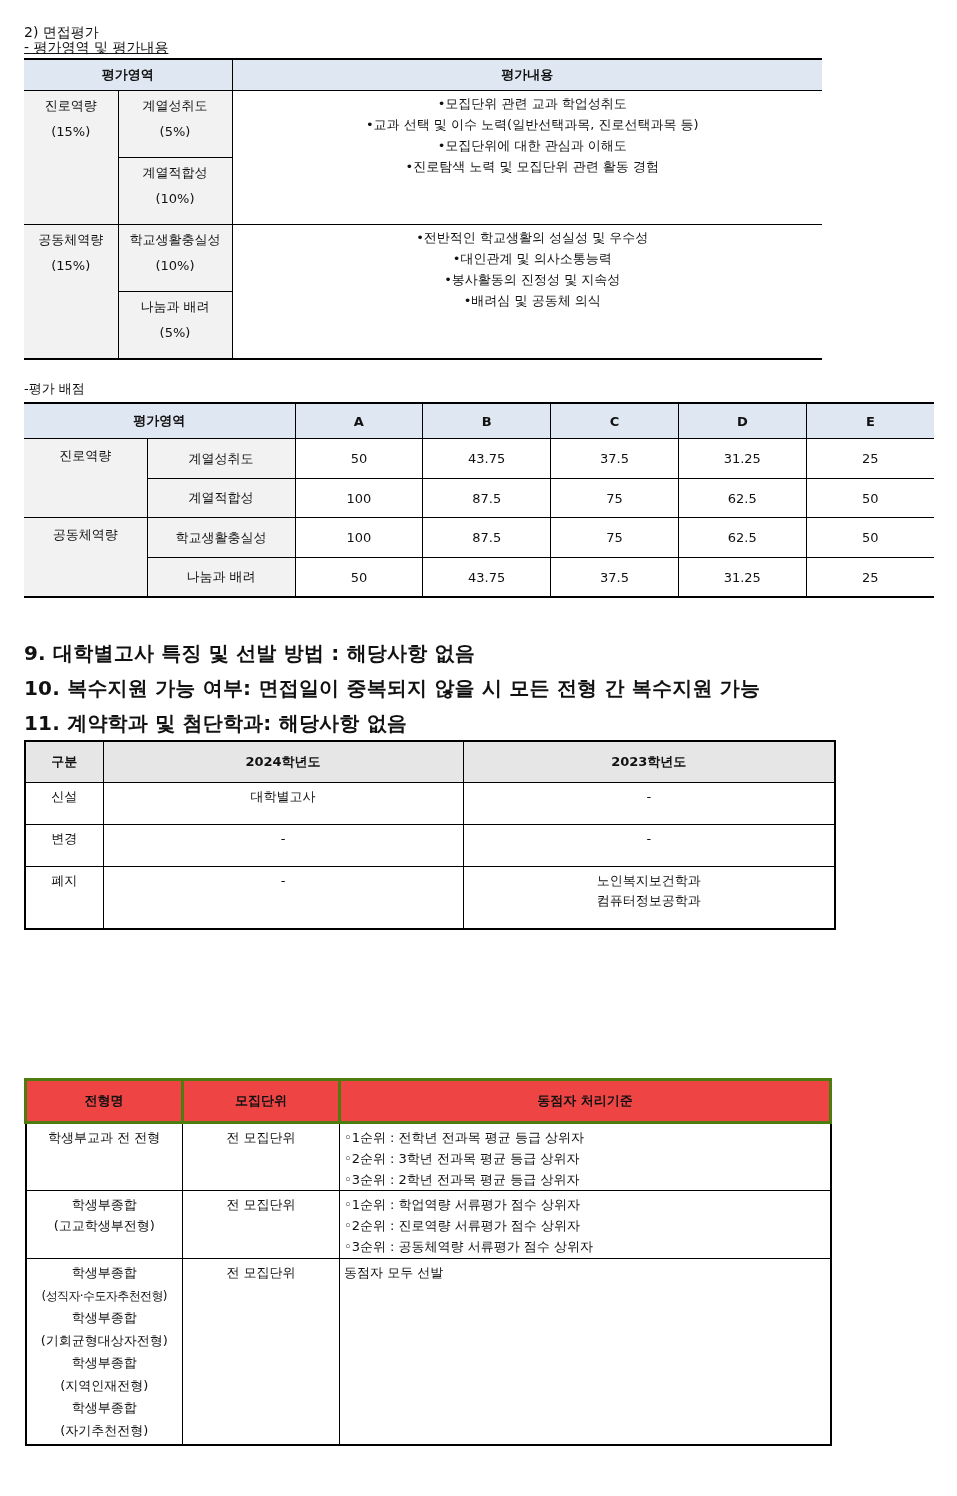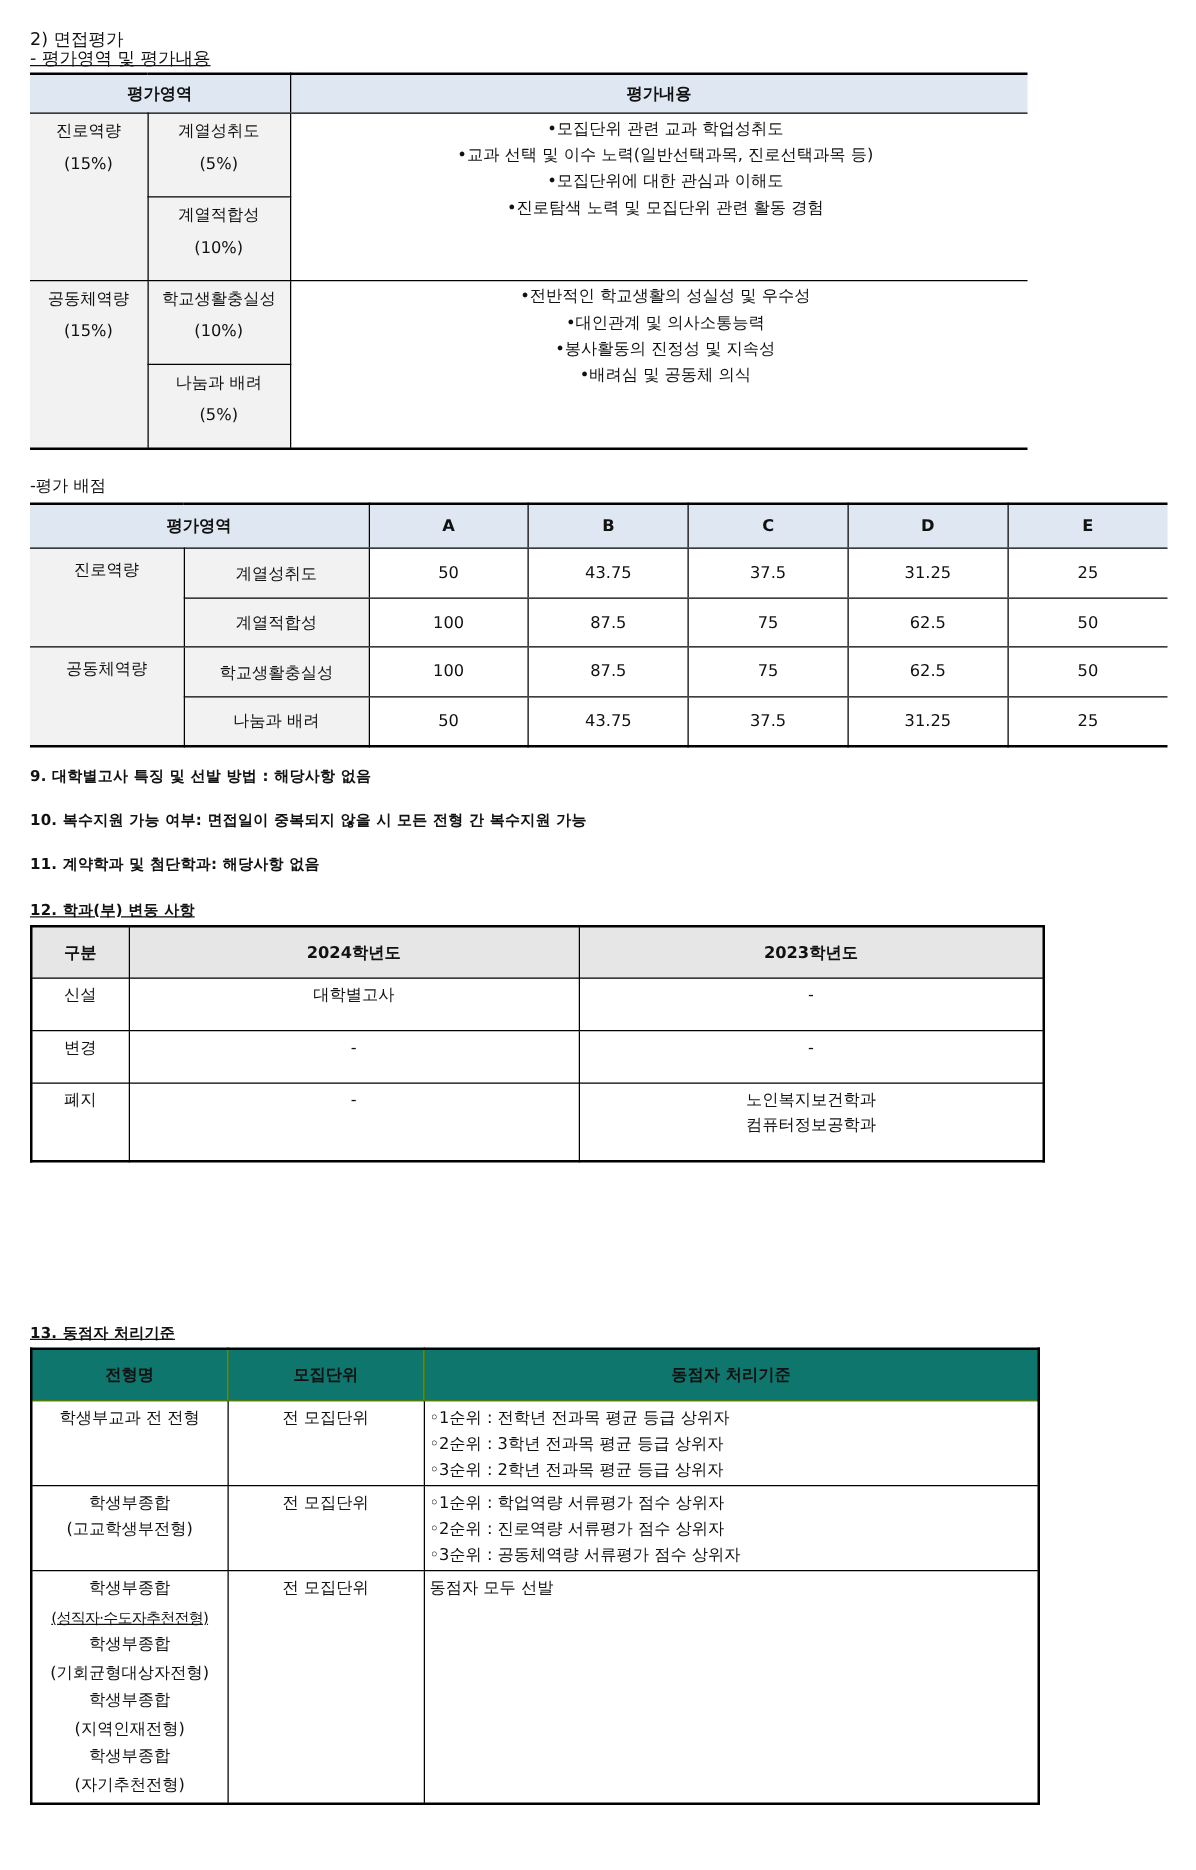--- a/index.html
+++ b/index.html
@@ -1,19 +1,19 @@
 <!DOCTYPE html>
 <html><head>
 <meta charset="utf-8">
 <style>
   html, body { margin:0; padding:0; background:#ffffff; }
   body { width:957px; height:1496px; position:relative; font-family:"DejaVu Sans", "Liberation Sans", sans-serif; color:#111; overflow:hidden; }
   .abs { position:absolute; }
   .t-small { font-size:14px; line-height:15px; }
-  .sec-title { font-size:12px; font-weight:bold; white-space:nowrap; letter-spacing:0.2px; }
+  .sec-title { font-size:20px; font-weight:bold; white-space:nowrap; letter-spacing:0.2px;margin-top:27px; }
   table { border-collapse:collapse; table-layout:fixed; position:absolute; }
   td, th { font-size:13px; padding:0; vertical-align:top; text-align:center; }
 
   
   #t1 { left:24px; top:58px; width:798px; border-top:2px solid #000; border-bottom:2px solid #000; }
   #t1 th { background:#dfe8f2; height:30px; font-weight:bold; vertical-align:middle; border-bottom:1px solid #000; font-size:13px; }
   #t1 td { border:1px solid #000; }
   #t1 tr > :first-child { border-left:none; }
   #t1 tr > :last-child { border-right:none; }
   #t1 .shade { background:#f2f2f2; }
@@ -29,24 +29,24 @@
   #t2 td.sub { background:#f2f2f2; }
   #t2 tr.r2 td { height:38px; }
 
   
   #t3 { left:24px; top:740px; width:812px; border:2px solid #000; }
   #t3 th { background:#e6e6e6; height:40px; font-weight:bold; vertical-align:middle; border:1px solid #000; font-size:13px; }
   #t3 td { border:1px solid #000; padding-top:4px; line-height:20px; }
 
   
   #t4 { left:24px; top:1078px; width:808px; border:2px solid #000; }
-  #t4 th { background:#0f766e; height:40px; font-weight:bold; vertical-align:middle; border:1px solid #4d7c0f; font-size:13px; }
+  #t4 th { background:#ef4444; height:40px; font-weight:bold; vertical-align:middle; border:3px solid #4d7c0f; font-size:13px; }
   #t4 td { border:1px solid #000; padding-top:3px; line-height:21px; }
   #t4 td.crit { text-align:left; padding-left:4px; }
-  #t4 .small { font-size:12px; letter-spacing:-0.6px;text-decoration:underline; }
+  #t4 .small { font-size:12px; letter-spacing:-0.6px; }
   .line { display:block; white-space:nowrap; }
 </style>
 </head>
 <body>
 
 <div class="abs t-small" style="left:24px; top:25px;">2) 면접평가</div>
 <div class="abs t-small" style="left:24px; top:40px; text-decoration:underline;">- 평가영역 및 평가내용</div>
 
 <table id="t1">
   <colgroup>

